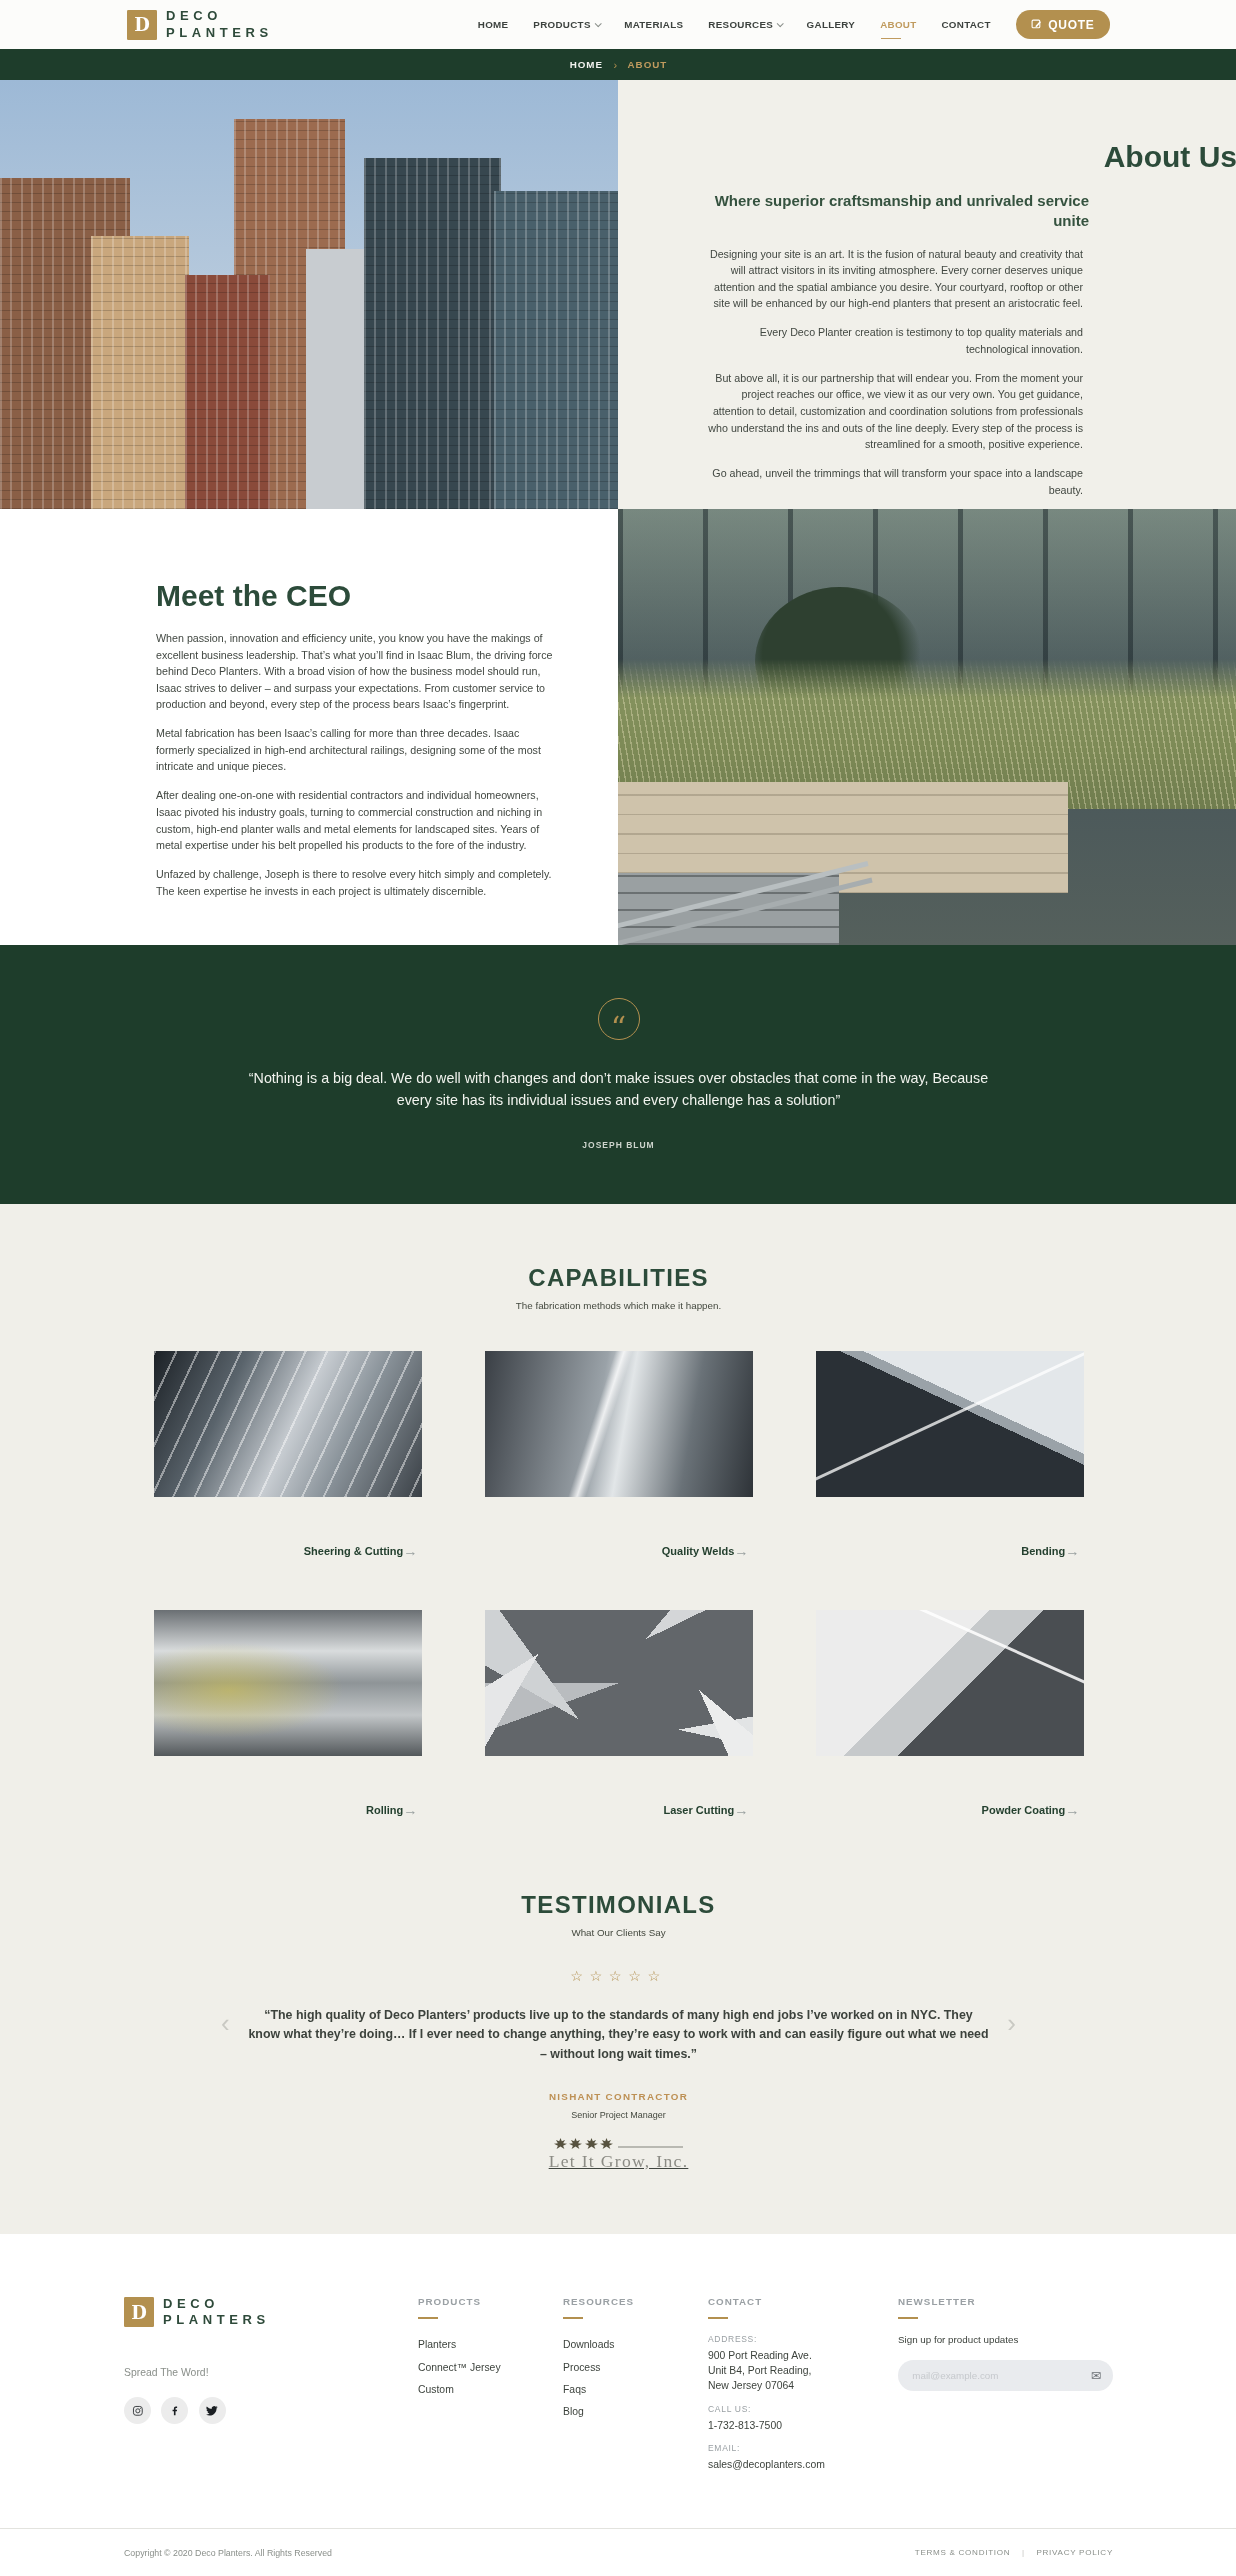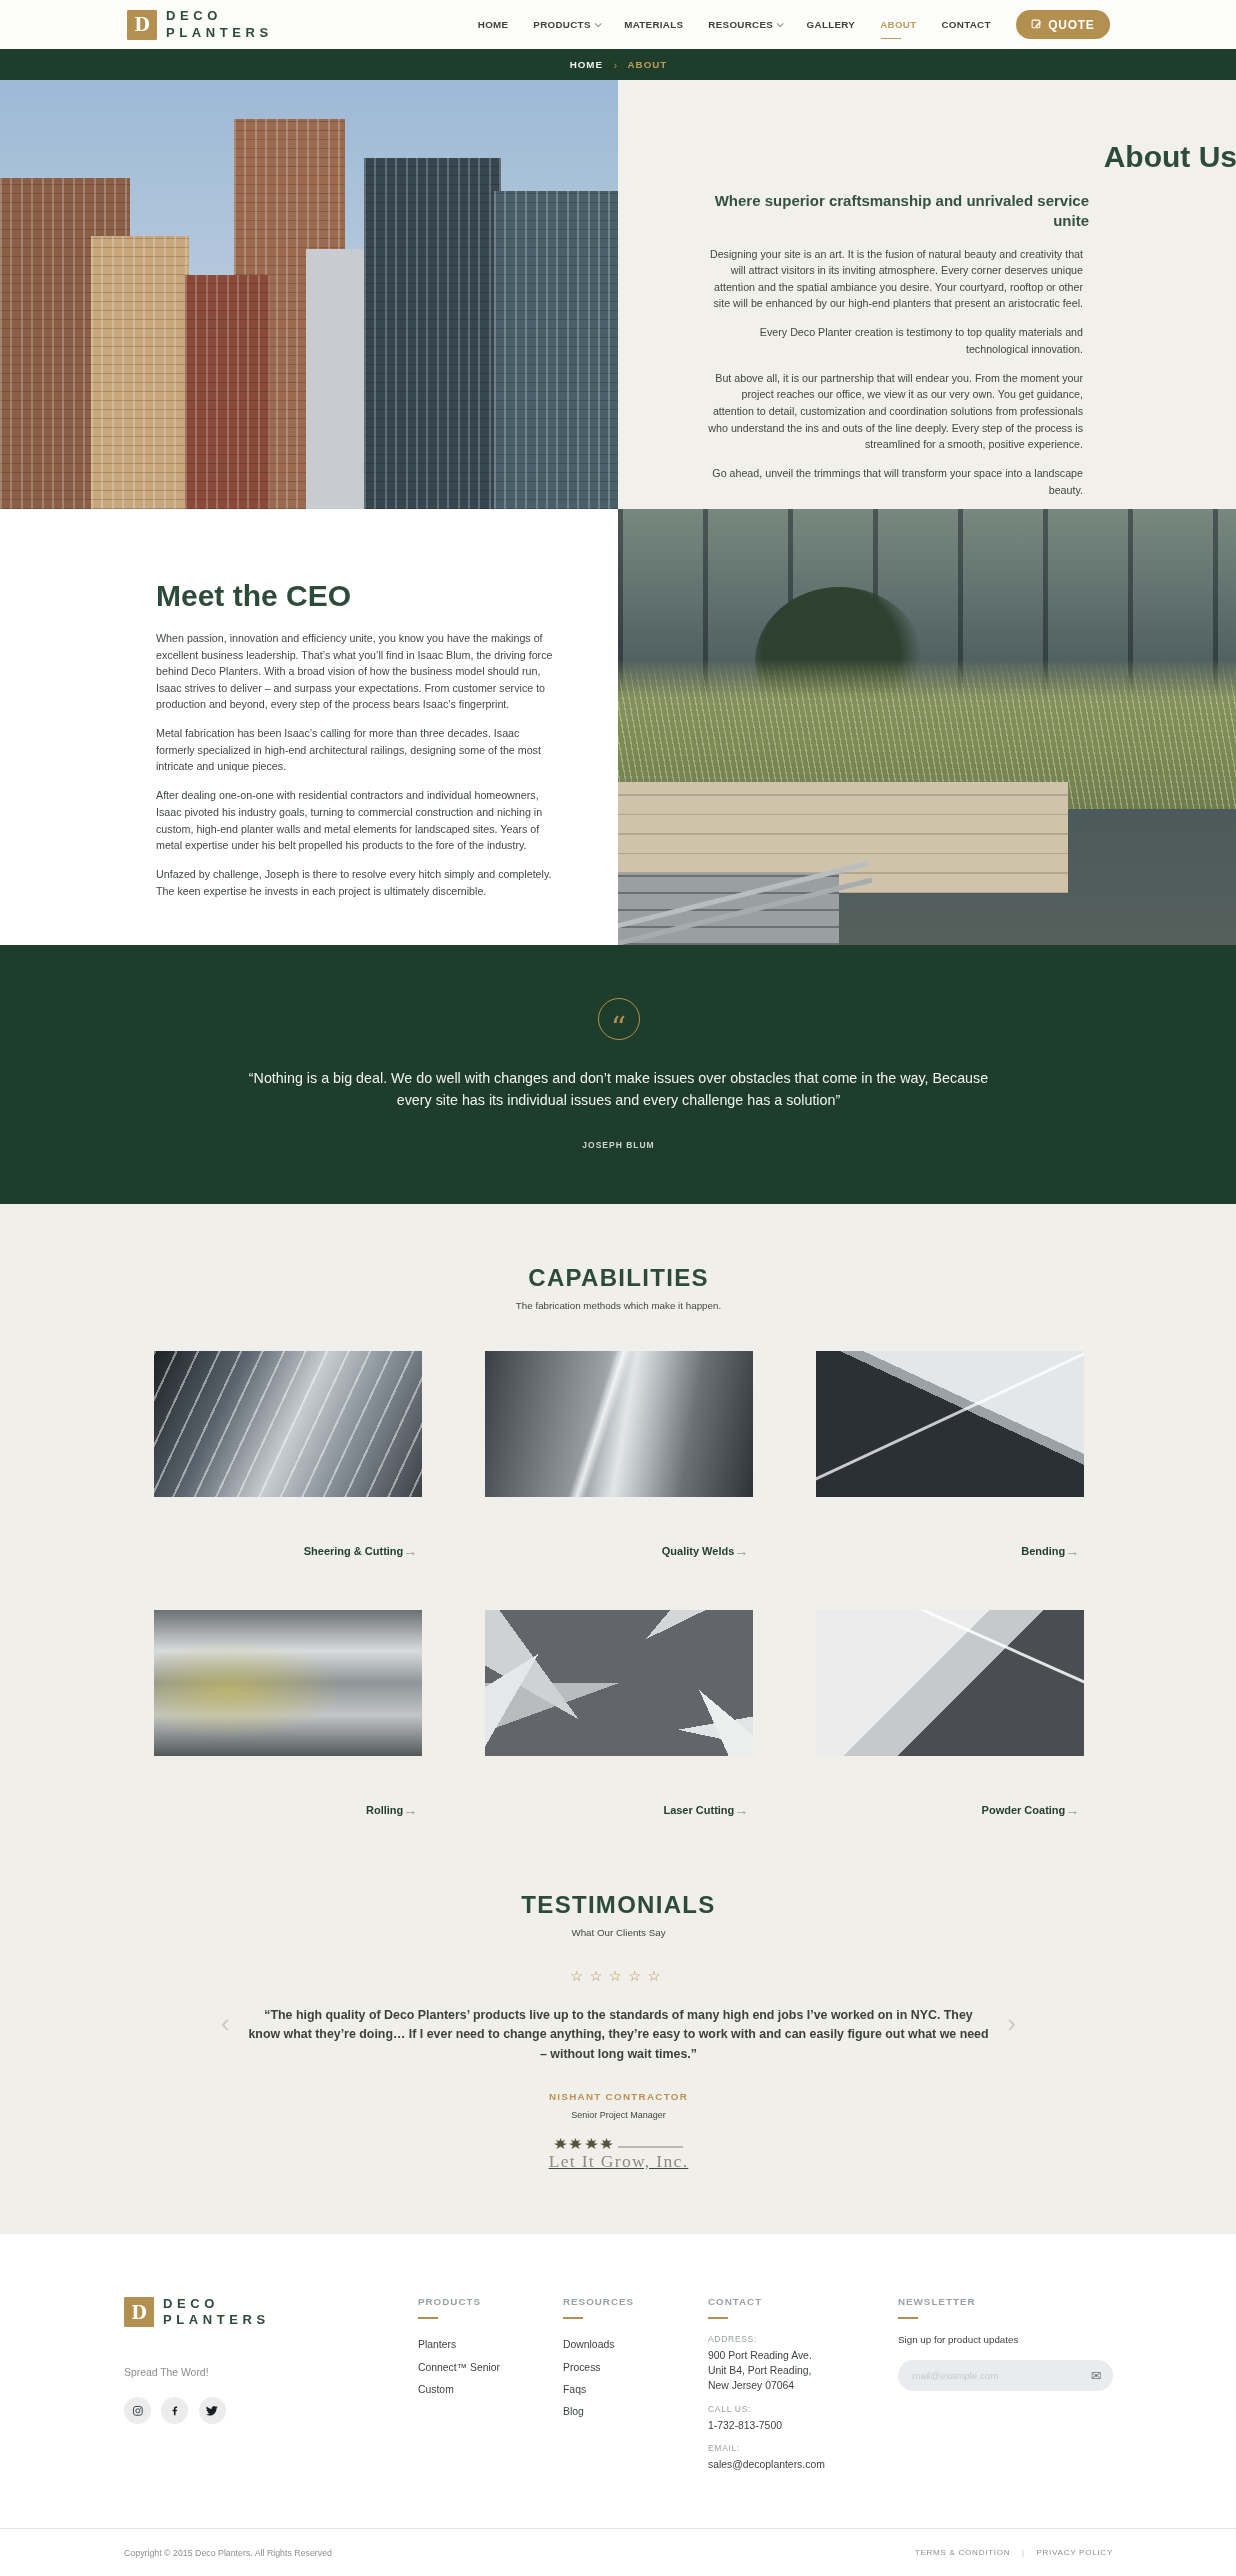--- a/index.html
+++ b/index.html
@@ -349,21 +349,21 @@
             <path d="M23.9 4.6a9.9 9.9 0 0 1-2.8.77 4.9 4.9 0 0 0 2.16-2.72c-.95.56-2 .97-3.13 1.2a4.92 4.92 0 0 0-8.38 4.48A13.97 13.97 0 0 1 1.64 3.16a4.9 4.9 0 0 0 1.52 6.57 4.9 4.9 0 0 1-2.23-.62v.06a4.92 4.92 0 0 0 3.95 4.83 5 5 0 0 1-2.21.08 4.94 4.94 0 0 0 4.6 3.42A9.87 9.87 0 0 1 0 19.54a13.94 13.94 0 0 0 7.56 2.21c9.05 0 14-7.5 14-13.99v-.63a10 10 0 0 0 2.34-2.53z"></path>
           </svg>
       </div>
     </div>
   </div>
 
 
   <div class="f-col">
     <div class="f-head">PRODUCTS</div>
     <span class="f-link">Planters</span>
-    <span class="f-link">Connect™ Senior</span>
+    <span class="f-link">Connect™ Jersey</span>
     <span class="f-link">Custom</span>
   </div>
 
   <div class="f-col">
     <div class="f-head">RESOURCES</div>
     <span class="f-link">Downloads</span>
     <span class="f-link">Process</span>
     <span class="f-link">Faqs</span>
     <span class="f-link">Blog</span>
   </div>
@@ -386,20 +386,20 @@
     <div class="f-head">NEWSLETTER</div>
     <div class="news-text">Sign up for product updates</div>
     <div class="news-box">
       <input type="text" placeholder="mail@example.com" style="">
       <span class="mail-icon">✉</span>
     </div>
   </div>
 </div>
 
 <div class="copy-bar">
-  <div class="copy-text">Copyright © 2015 Deco Planters. All Rights Reserved</div>
+  <div class="copy-text">Copyright © 2020 Deco Planters. All Rights Reserved</div>
   <div class="legal">
     <span>TERMS &amp; CONDITION</span>
     <span class="div">|</span>
     <span>PRIVACY POLICY</span>
   </div>
 </div>
 
 
 </body></html>

